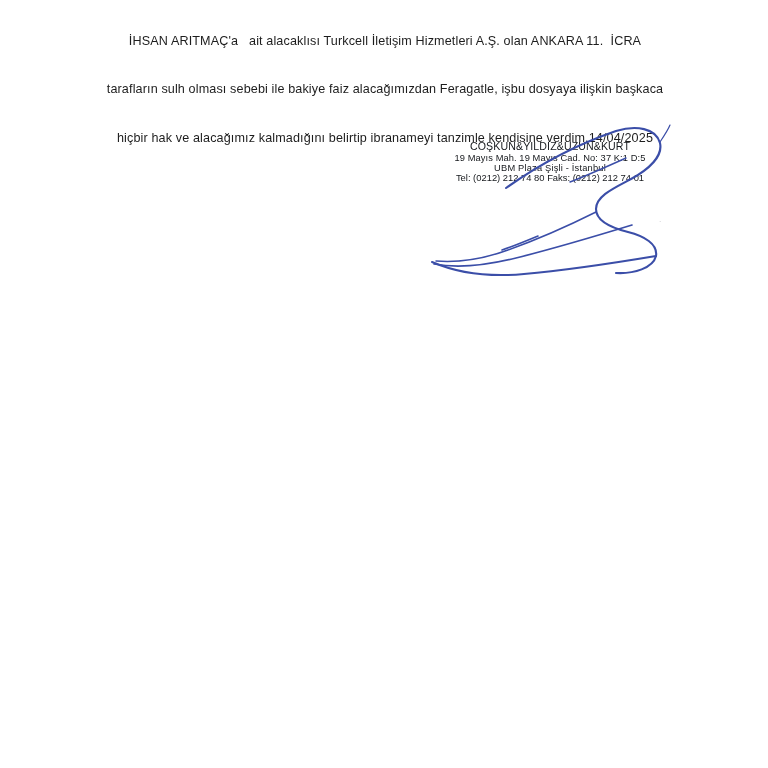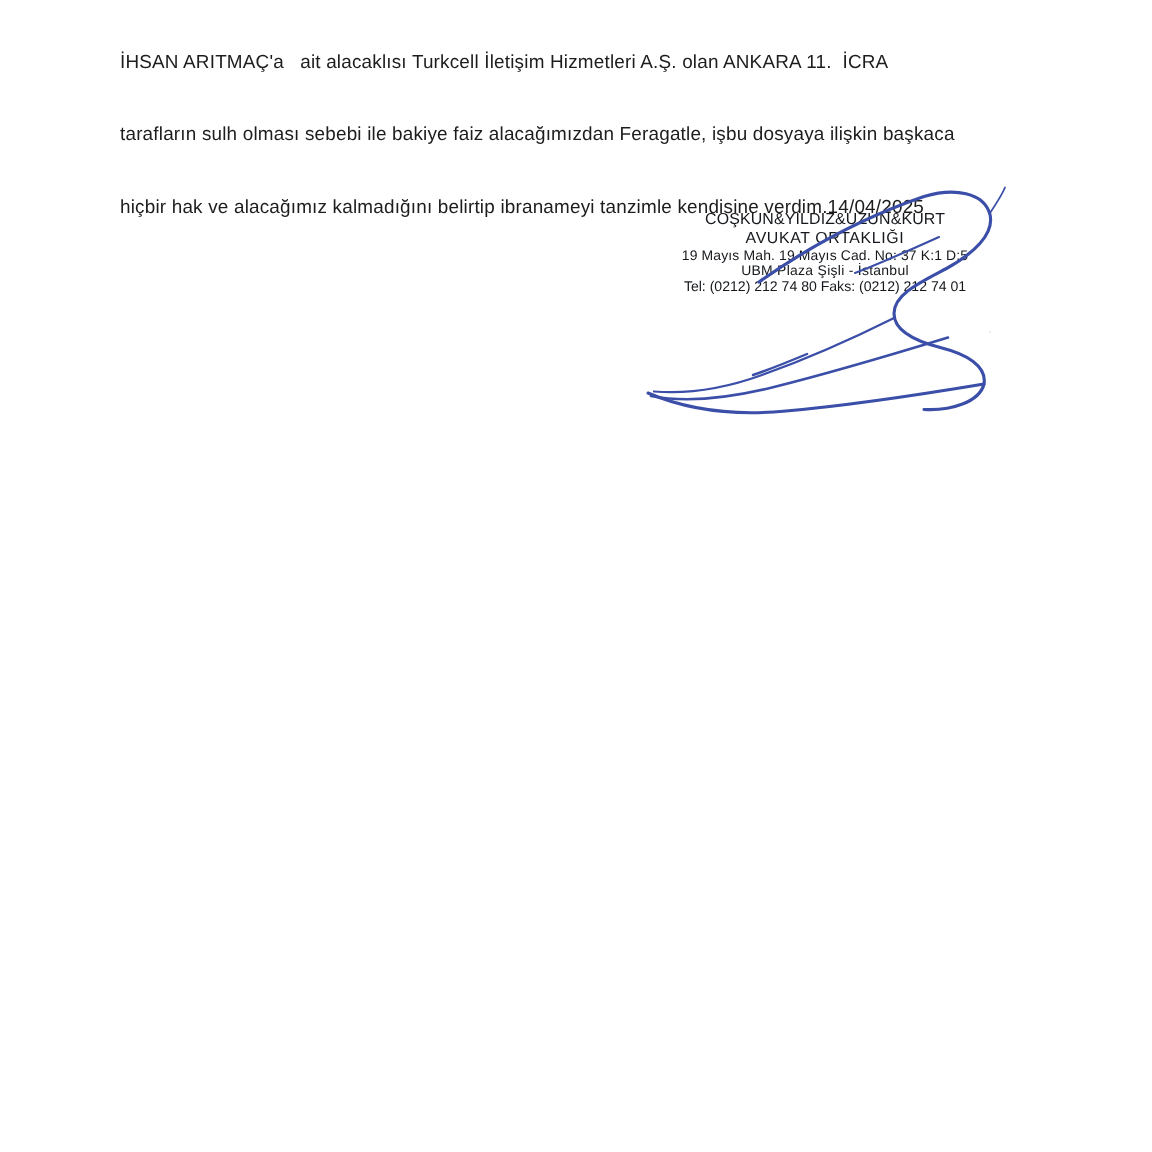--- a/index.html
+++ b/index.html
@@ -23,20 +23,21 @@
   .body-text {
     position: absolute;
     left: 80px;
     top: 1px;
     width: 610px;
     font-size: 12.6px;
     line-height: 16.1px;
     color: #1d1d1d;
     letter-spacing: 0.01em;
     white-space: pre-wrap;
+    text-align: center;
   }
   .body-line {
     display: block;
     white-space: pre;
   }
 
   
   .stamp {
     position: absolute;
     left: 424px;
@@ -102,21 +103,20 @@
 <div class="page">
 
   <div class="body-text">
     <span class="body-line">İHSAN ARITMAÇ'a   ait alacaklısı Turkcell İletişim Hizmetleri A.Ş. olan ANKARA 11.  İCRA</span>
     <span class="body-line">tarafların sulh olması sebebi ile bakiye faiz alacağımızdan Feragatle, işbu dosyaya ilişkin başkaca</span>
     <span class="body-line">hiçbir hak ve alacağımız kalmadığını belirtip ibranameyi tanzimle kendisine verdim.14/04/2025</span>
   </div>
 
   <div class="stamp">
     <span class="stamp-line stamp-title-1">COŞKUN&amp;YILDIZ&amp;UZUN&amp;KURT</span>
-    <span class="stamp-line stamp-title-2">AVUKAT ORTAKLIĞI</span>
     <span class="stamp-line stamp-addr-1">19 Mayıs Mah. 19 Mayıs Cad. No: 37 K:1 D:5</span>
     <span class="stamp-line stamp-addr-2">UBM Plaza Şişli - İstanbul</span>
     <span class="stamp-line stamp-tel">Tel: (0212) 212 74 80 Faks: (0212) 212 74 01</span>
   </div>
 
   <div class="signature">
     <svg viewBox="0 0 290 155" preserveAspectRatio="none">
       <g fill="none" stroke="#3b4ea8" stroke-linecap="round" stroke-linejoin="round">
 
         <path d="M86,66 C120,42 158,22 196,9

